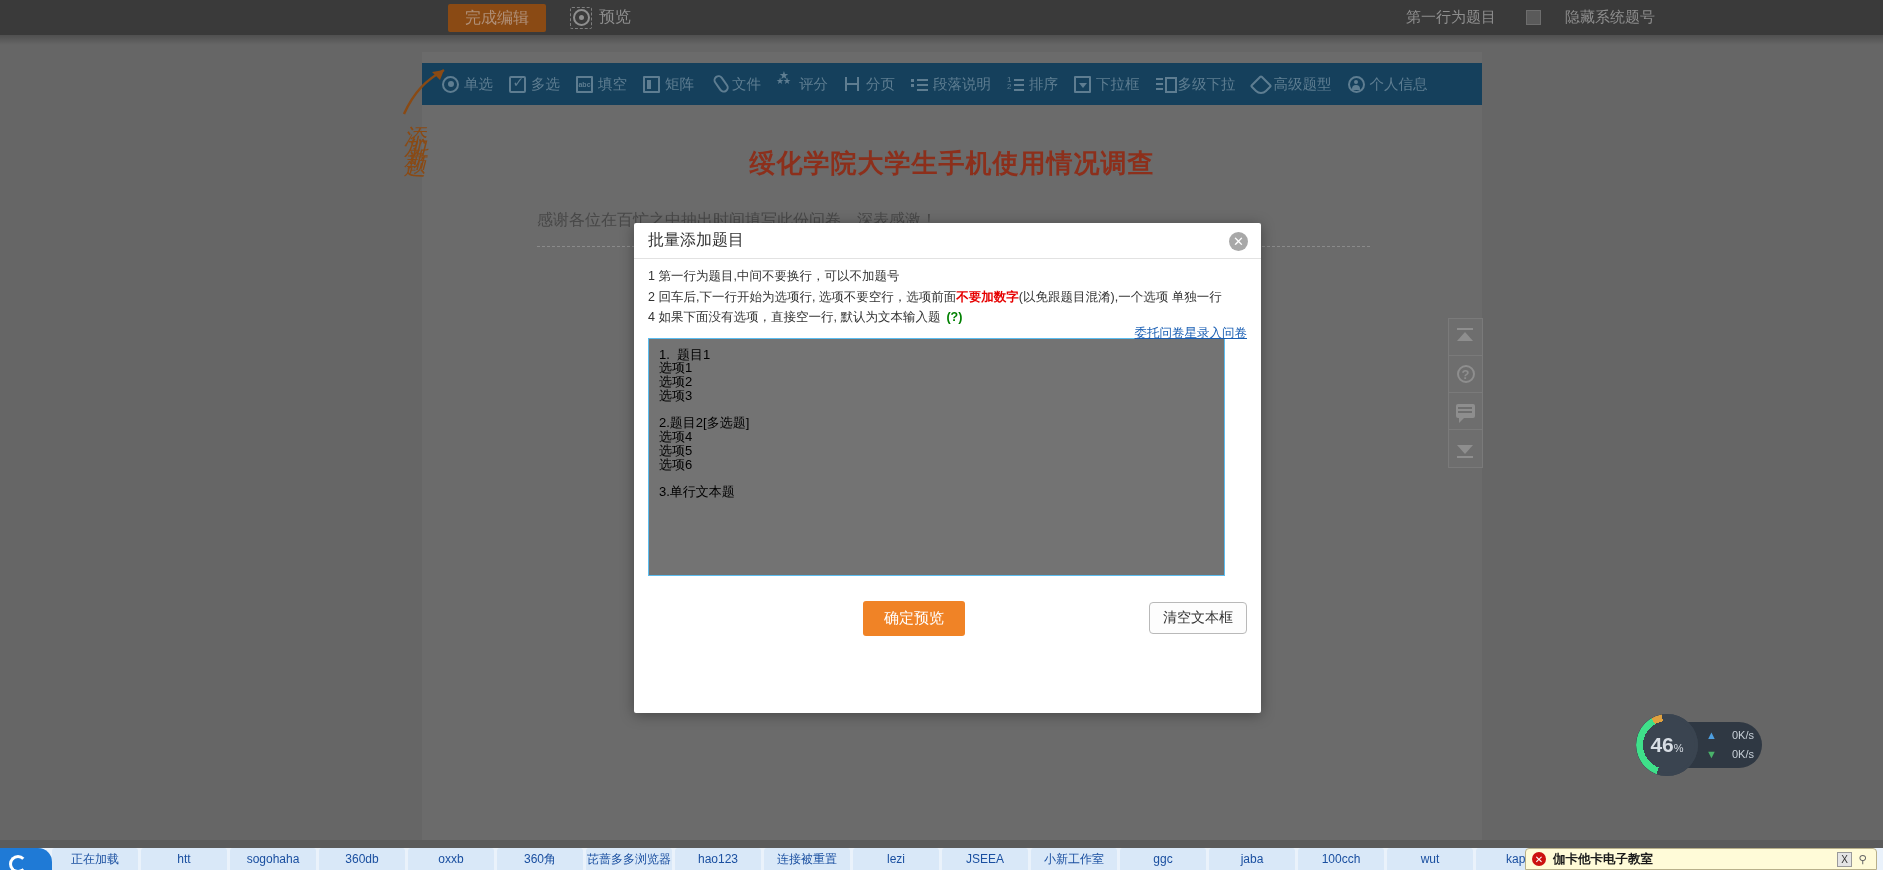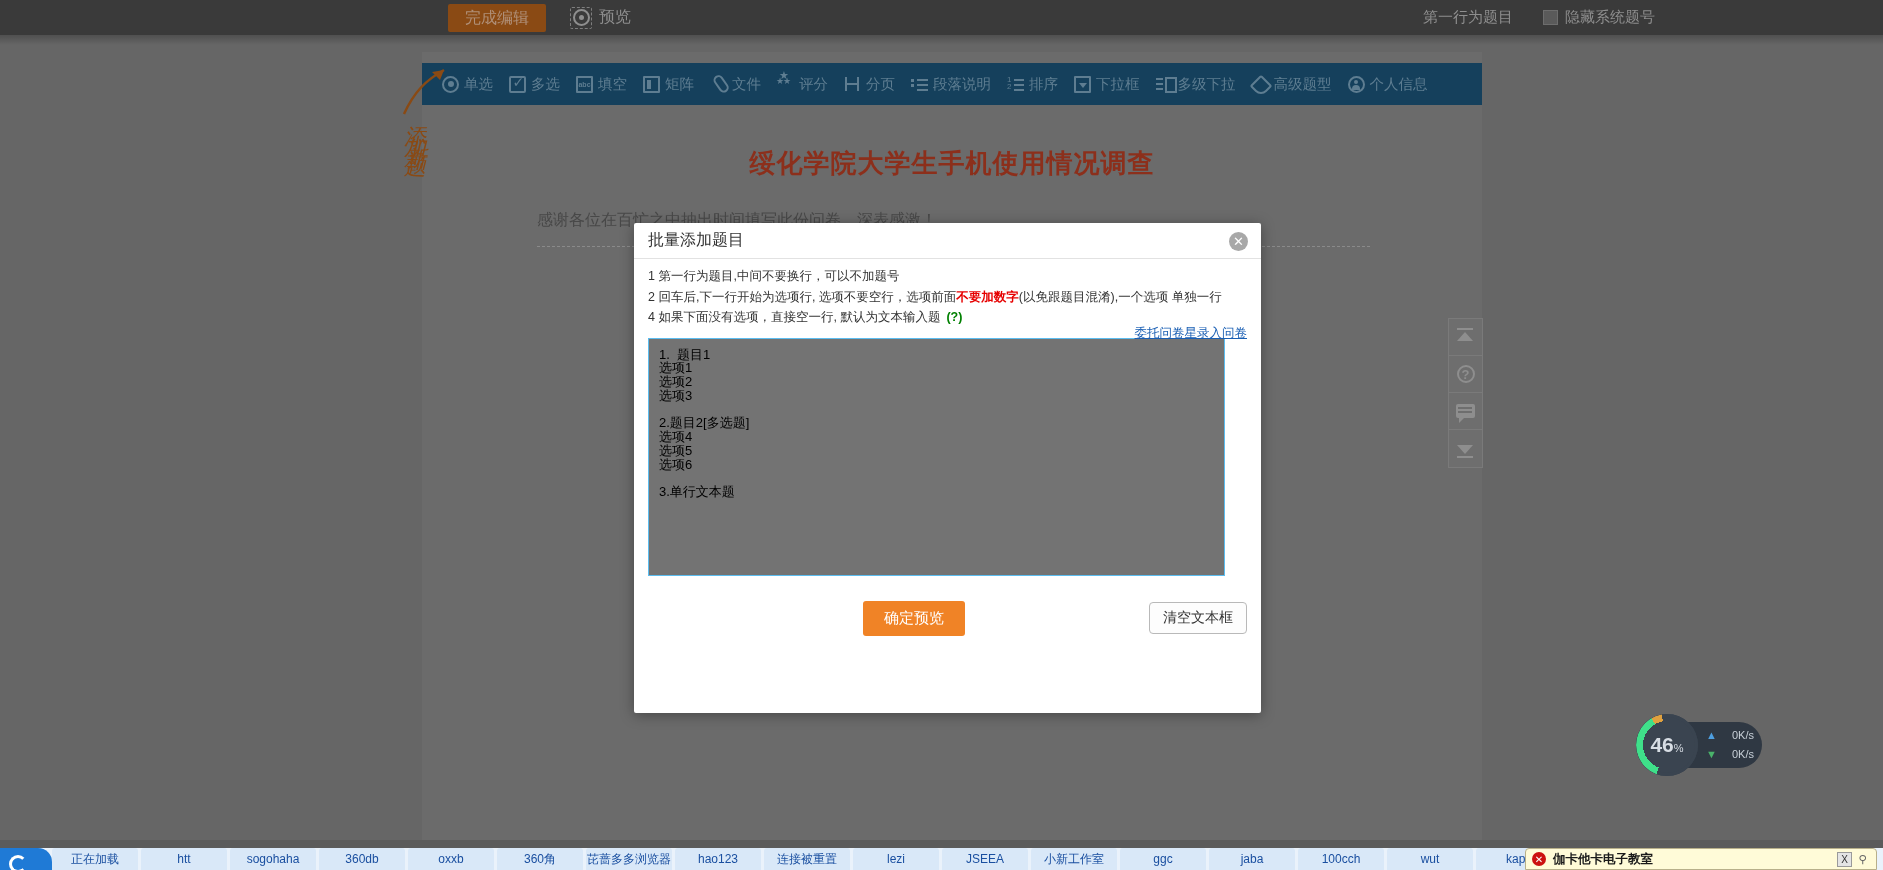--- a/index.html
+++ b/index.html
@@ -44,21 +44,21 @@
   .preview-eye::after {
     content: ""; position: absolute; width: 5px; height: 5px;
     border-radius: 50%; background: #8e8e8e;
   }
   .topbar-right {
     margin-left: auto; margin-right: 228px;
     display: flex; align-items: center; gap: 30px;
     color: #8e8e8e; font-size: 15px;
   }
   .tb-check {
-    display: flex; align-items: center; gap: 7px;
+    display: flex; align-items: center; gap: 24px;
   }
   .tb-check .box {
     width: 15px; height: 15px; background: #5a5a5a; border: 1px solid #6d6d6d;
   }
   .topbar-shadow {
     position: absolute; left: 0; top: 35px; width: 1883px; height: 10px;
     background: linear-gradient(to bottom, rgba(0,0,0,0.22), rgba(0,0,0,0));
   }
 
   

